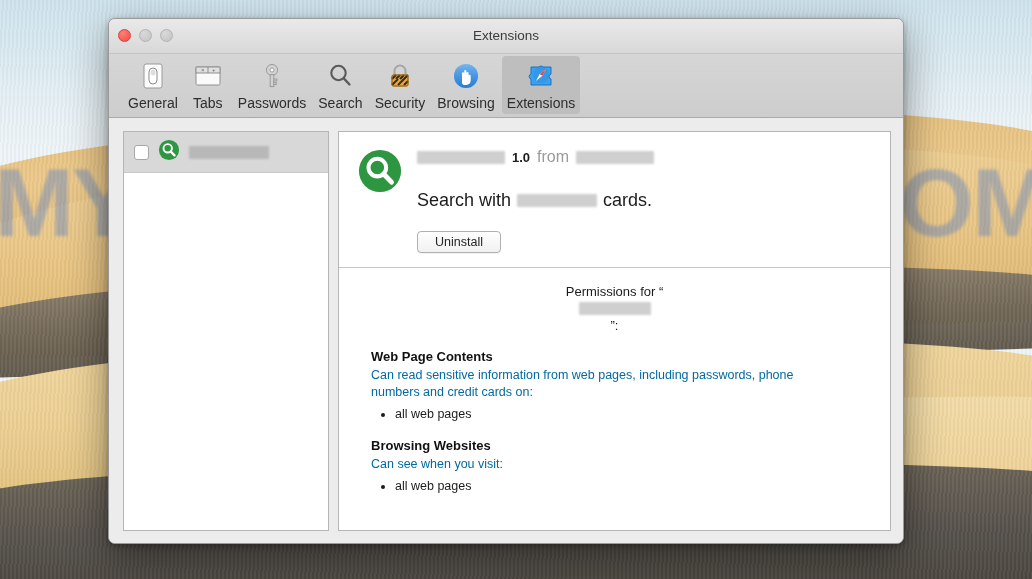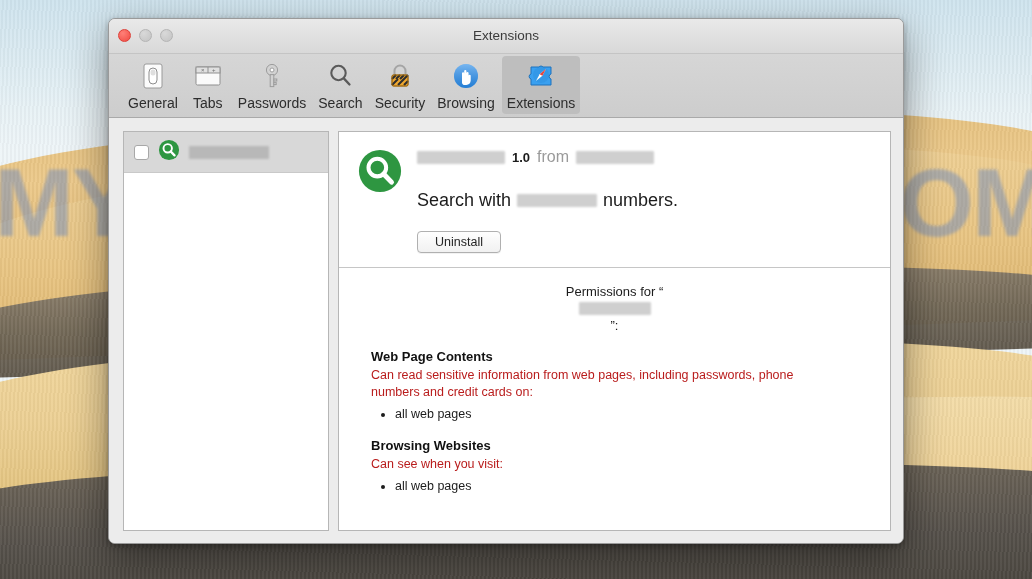--- a/index.html
+++ b/index.html
@@ -232,21 +232,21 @@
   }
 
   .perm-head {
     font-size: 13px; color: #1c1c1c;
     display: flex; align-items: center; gap: 3px;
     margin-bottom: 16px;
     flex-direction: column;
   }
   .perm-group { margin-left: 14px; margin-bottom: 14px; }
   .perm-title { font-size: 13px; font-weight: bold; color: #111; margin-bottom: 3px; }
-  .perm-text  { font-size: 12.5px; color: #b91c1c; line-height: 1.35; max-width: 440px; }
+  .perm-text  { font-size: 12.5px; color: #0369a1; line-height: 1.35; max-width: 440px; }
   .perm-list  { margin: 3px 0 0 24px; }
   .perm-list li { font-size: 12.5px; color: #1c1c1c; line-height: 1.6; }
 </style>
 </head>
 <body>
 
 <div id="desktop">
   <div class="dune dune-a"></div>
   <div class="dune dune-b"></div>
   <div class="dune dune-shadow"></div>
@@ -392,21 +392,21 @@
           <div>
             <div class="ext-title-line">
               <span class="redact r-name"></span>
               <span class="version">1.0</span>
               <span class="from">from</span>
               <span class="redact r-vendor"></span>
             </div>
             <div class="ext-desc">
               <span>Search with</span>
               <span class="redact r-inline"></span>
-              <span>numbers.</span>
+              <span>cards.</span>
             </div>
             <div id="uninstall-btn">Uninstall</div>
           </div>
         </div>
 
         <div id="detail-body">
           <div class="perm-head">
             <span>Permissions for “</span>
             <span class="redact r-perm"></span>
             <span>”:</span>

